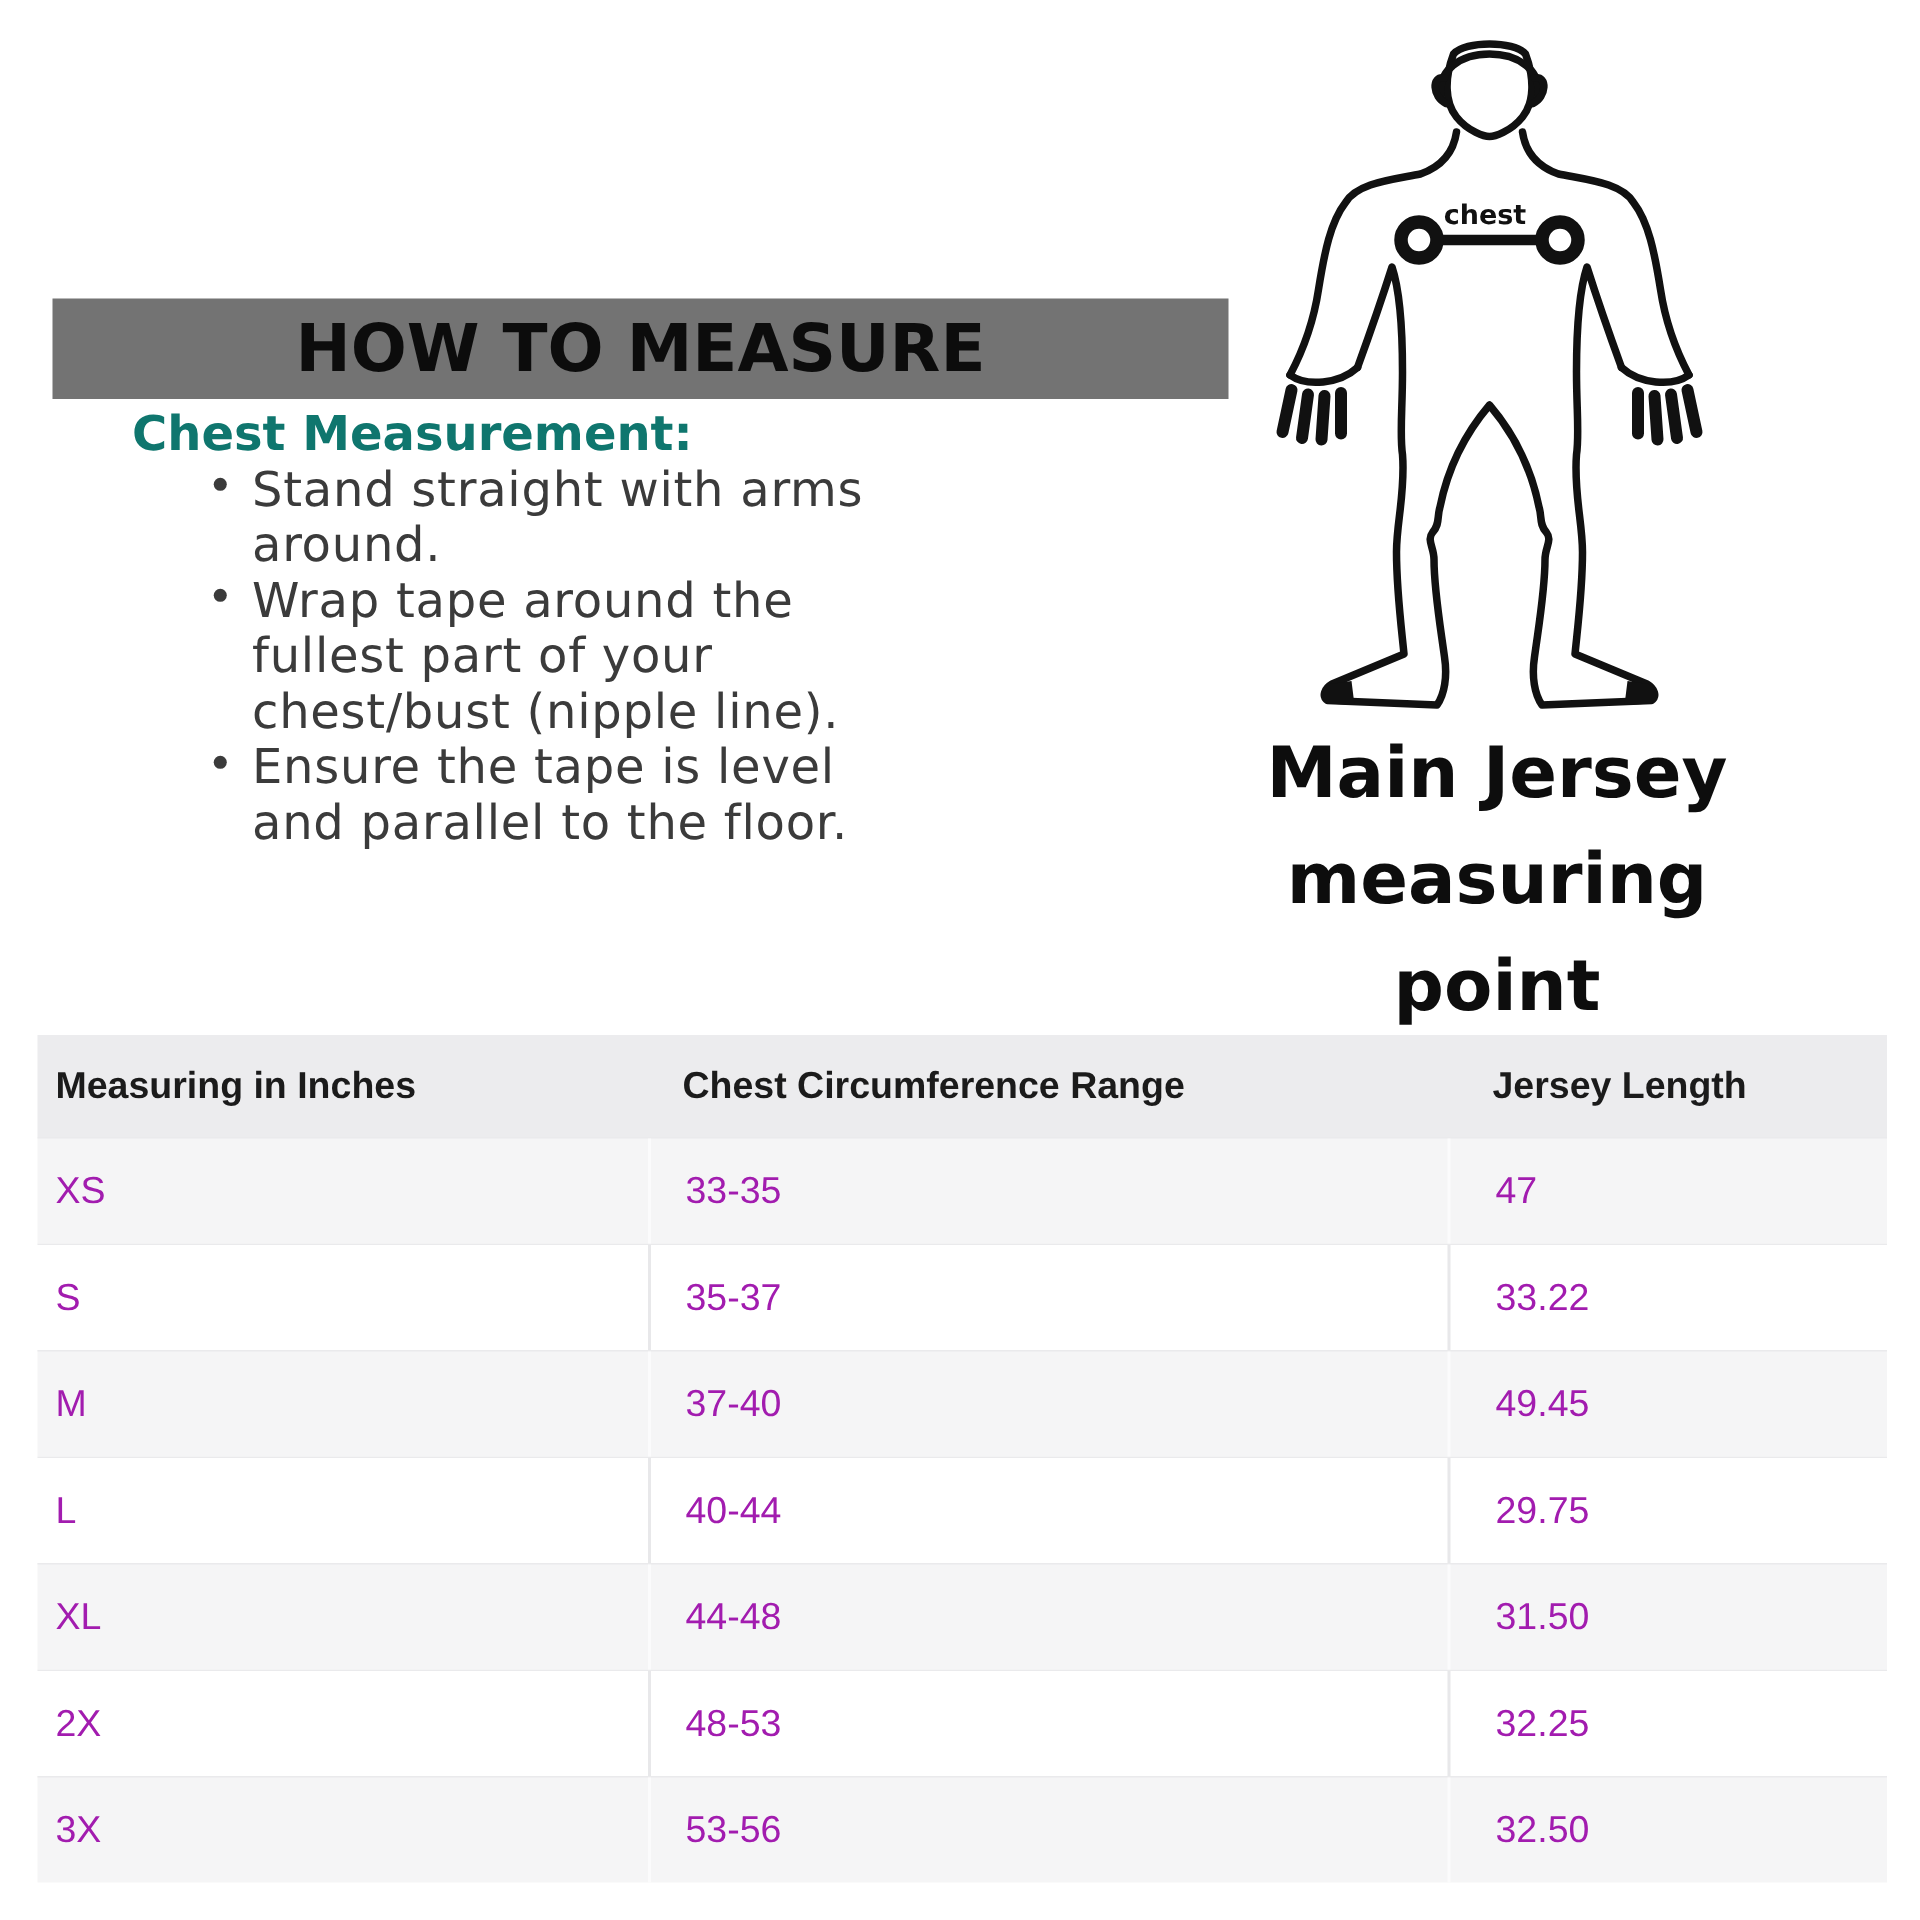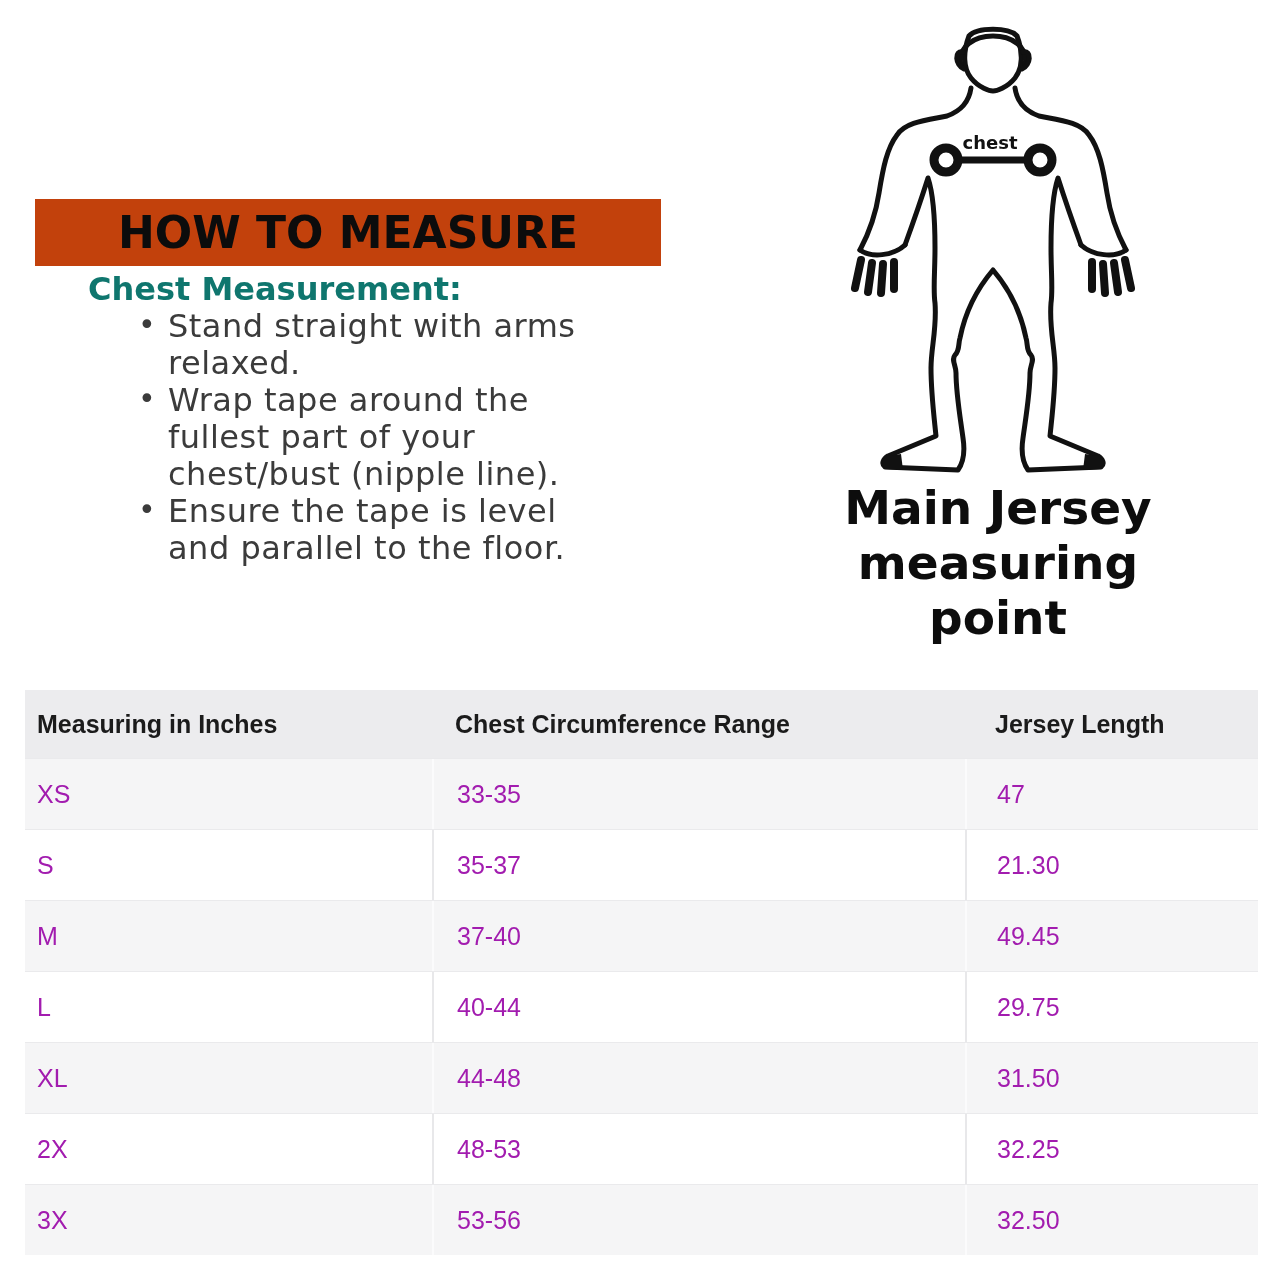--- a/index.html
+++ b/index.html
@@ -9,22 +9,22 @@
     height: 1280px;
     background: #ffffff;
     overflow: hidden;
     font-family: "Liberation Sans", sans-serif;
   }
 
   
   .title-band {
     position: absolute;
     left: 35px; top: 199px;
-    width: 626px; height: 67px;
-    background: #c2410c;
+    width: 784px; height: 67px;
+    background: #737373;
     display: flex; align-items: center; justify-content: center;
   }
   .title-band .banner-text {
     font-family: "DejaVu Sans", sans-serif;
     font-weight: 800;
     font-size: 44px;
     letter-spacing: 0px;
     color: #0c0c0c;
     white-space: nowrap;
   }
@@ -70,21 +70,21 @@
     width: 300px; height: 470px;
   }
   .figure-caption {
     position: absolute;
     left: 808px; top: 480px;
     width: 380px;
     text-align: center;
     font-family: "DejaVu Sans", sans-serif;
     font-weight: 800;
     font-size: 47px;
-    line-height: 55px;
+    line-height: 71px;
     color: #0d0d0d;
     white-space: pre-line;
   }
   .chest-label-text {
     font-family: "DejaVu Sans", sans-serif;
     font-weight: 700;
     font-size: 18px;
     fill: #111111;
   }
 
@@ -135,21 +135,21 @@
 <div class="page">
 
   <div class="title-band">
     <span class="banner-text">HOW TO MEASURE</span>
   </div>
 
   <h2 class="section-heading">Chest Measurement:</h2>
 
   <ul class="bullet-list">
     <li>Stand straight with arms
-relaxed.</li>
+around.</li>
     <li>Wrap tape around the
 fullest part of your
 chest/bust (nipple line).</li>
     <li>Ensure the tape is level
 and parallel to the floor.</li>
   </ul>
 
   <svg class="body-figure" viewBox="0 0 300 470" fill="none" stroke="#111111" stroke-width="5" stroke-linecap="round" stroke-linejoin="round">
 
     <path d="M 126,28 C 120,44 120,60 128,70 C 136,80 147,83 150,83 C 153,83 164,80 172,70 C 180,60 180,44 174,28 C 166,19 134,19 126,28 Z"></path>
@@ -234,21 +234,21 @@
     </div>
 
     <div class="trow stripe">
       <div class="cell c1">XS</div>
       <div class="cell c2">33-35</div>
       <div class="cell c3">47</div>
     </div>
     <div class="trow plain">
       <div class="cell c1">S</div>
       <div class="cell c2">35-37</div>
-      <div class="cell c3">21.30</div>
+      <div class="cell c3">33.22</div>
     </div>
     <div class="trow stripe">
       <div class="cell c1">M</div>
       <div class="cell c2">37-40</div>
       <div class="cell c3">49.45</div>
     </div>
     <div class="trow plain">
       <div class="cell c1">L</div>
       <div class="cell c2">40-44</div>
       <div class="cell c3">29.75</div>

